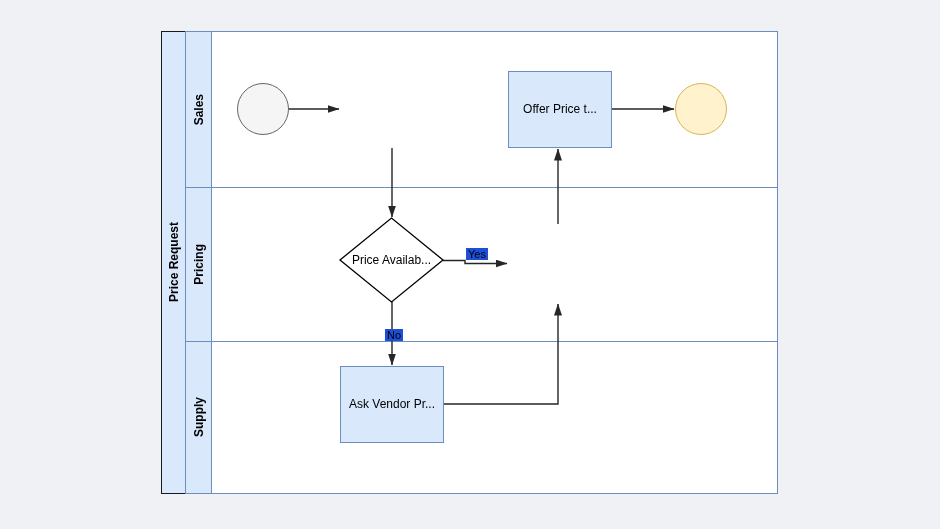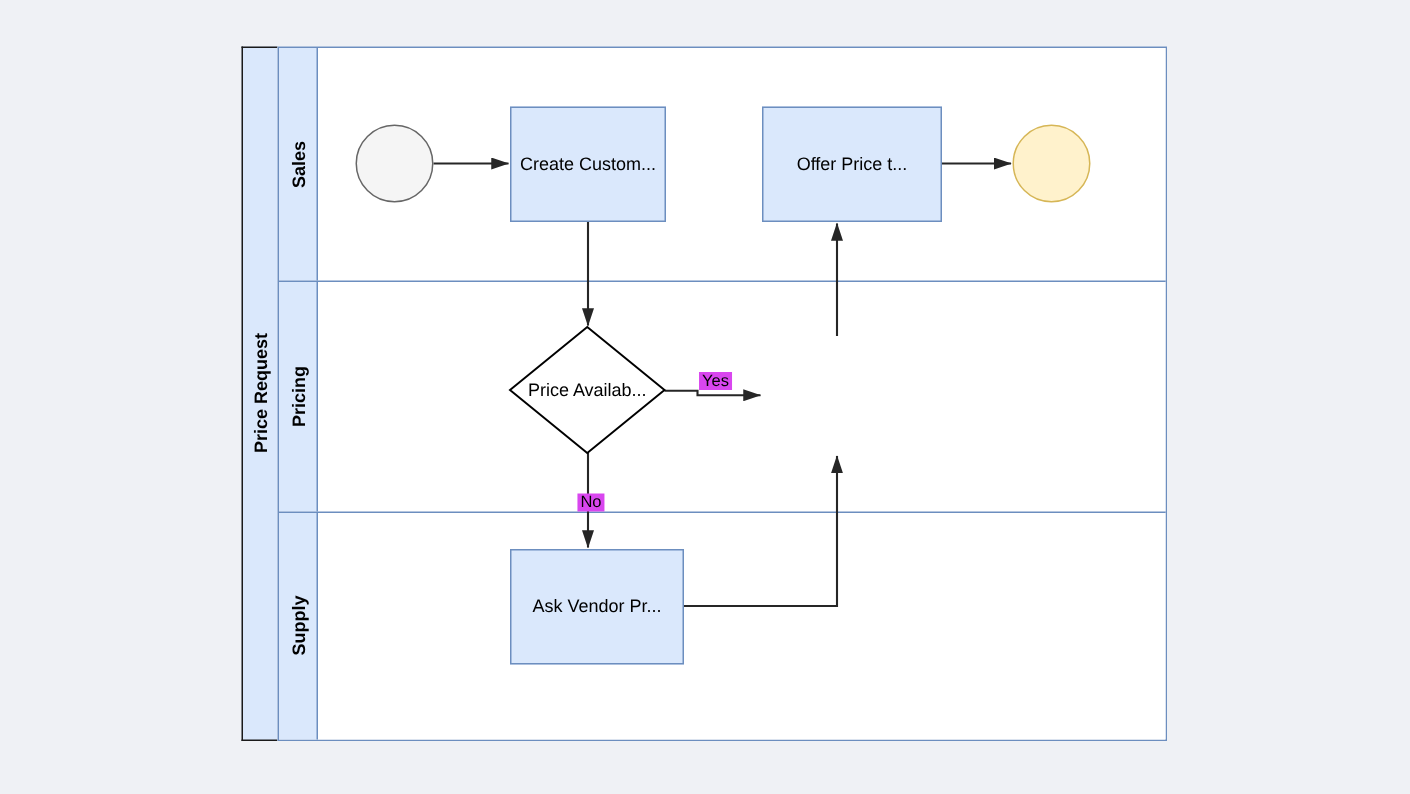--- a/index.html
+++ b/index.html
@@ -48,27 +48,27 @@
   .event { border-radius:50%; width:52px; height:52px; }
   .event-start { background:#f5f5f5; border:1.4px solid #666666; }
   .event-end   { background:#fff2cc; border:1.4px solid #d6b656; }
   .gateway-label {
     position:absolute; left:340px; top:218px; width:103px; height:84px;
     display:flex; align-items:center; justify-content:center;
     font-size:12px; color:#000; text-align:left;
   }
   .edge-label {
     position:absolute; transform:translate(-50%,-50%);
-    background:#d946ef; padding:0 2px; font-size:11px; color:#000;
+    background:#1d4ed8; padding:0 2px; font-size:11px; color:#000;
   }
 
   #t-create { left:340px; top:71px;  width:104px; height:77px; }
-  #t-offer  { left:508px; top:71px;  width:120px; height:77px; }
+  #t-offer  { left:508px; top:71px;  width:104px; height:77px; }
   #t-set    { left:508px; top:224px; width:103px; height:79px; }
-  #t-ask    { left:340px; top:366px; width:116px; height:77px; }
+  #t-ask    { left:340px; top:366px; width:104px; height:77px; }
   #n-start  { left:237px; top:83px; }
   #n-end    { left:675px; top:83px; }
   #lbl-yes  { left:477px; top:254px; }
   #lbl-no   { left:394px; top:319px;margin-top:16px; }
 </style>
 </head>
 <body>
 
 <div class="canvas">
 
@@ -109,23 +109,20 @@
     <path class="flow" d="M392,302 L392,365" marker-end="url(#arrow)"></path>
     <path class="flow" d="M444,404 L558,404 L558,304" marker-end="url(#arrow)"></path>
     <path class="flow" d="M558,224 L558,149" marker-end="url(#arrow)"></path>
     <path class="flow" d="M612,109 L674,109" marker-end="url(#arrow)"></path>
 
     <polygon points="340,260 391.5,218 443,260 391.5,302" fill="#ffffff" stroke="#000000" stroke-width="1.3"></polygon>
   </svg>
 
   <div id="n-start" class="node event event-start"></div>
 
-  <div id="t-create" class="node task">
-    <span>Create Custom...</span>
-  </div>
 
   <div id="t-offer" class="node task">
     <span>Offer Price t...</span>
   </div>
 
   <div id="n-end" class="node event event-end"></div>
 
   <div class="gateway-label">Price Availab...</div>
 
 

